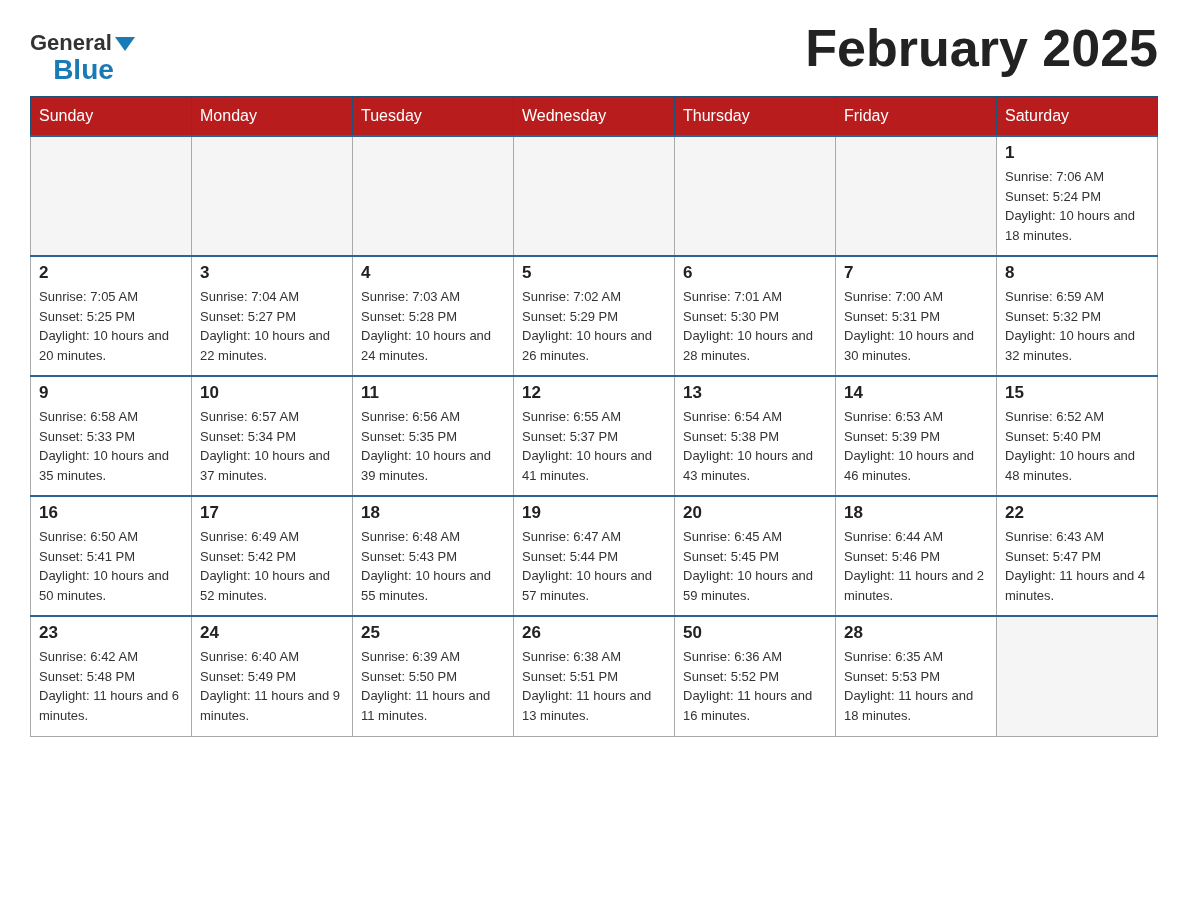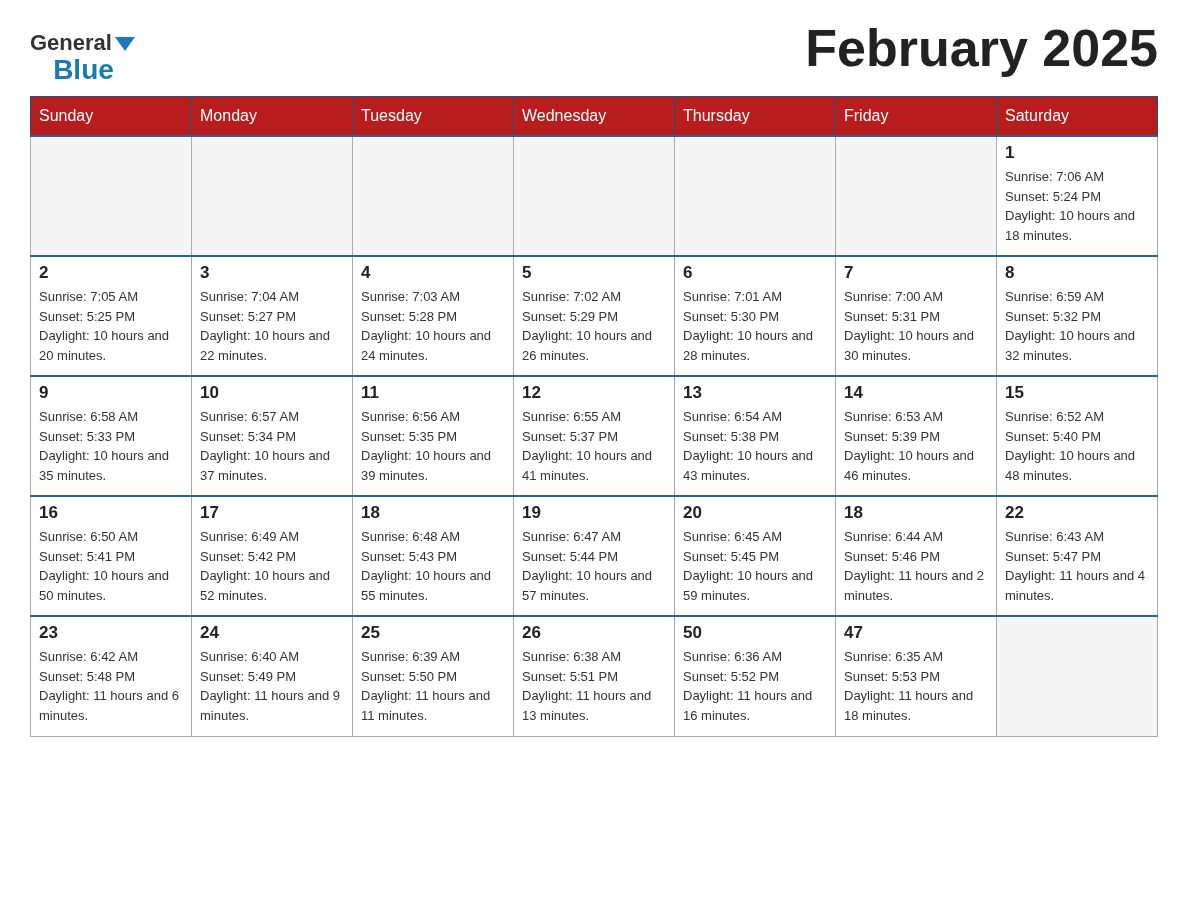--- a/index.html
+++ b/index.html
@@ -247,19 +247,19 @@
         </td>
         <td>
           <span class="day-number">26</span>
           <div class="day-info">Sunrise: 6:38 AM<br>Sunset: 5:51 PM<br>Daylight: 11 hours and 13 minutes.</div>
         </td>
         <td>
           <span class="day-number">50</span>
           <div class="day-info">Sunrise: 6:36 AM<br>Sunset: 5:52 PM<br>Daylight: 11 hours and 16 minutes.</div>
         </td>
         <td>
-          <span class="day-number">47</span>
+          <span class="day-number">28</span>
           <div class="day-info">Sunrise: 6:35 AM<br>Sunset: 5:53 PM<br>Daylight: 11 hours and 18 minutes.</div>
         </td>
         <td class="empty"></td>
       </tr>
     </tbody>
 </table>
 
 </body></html>

